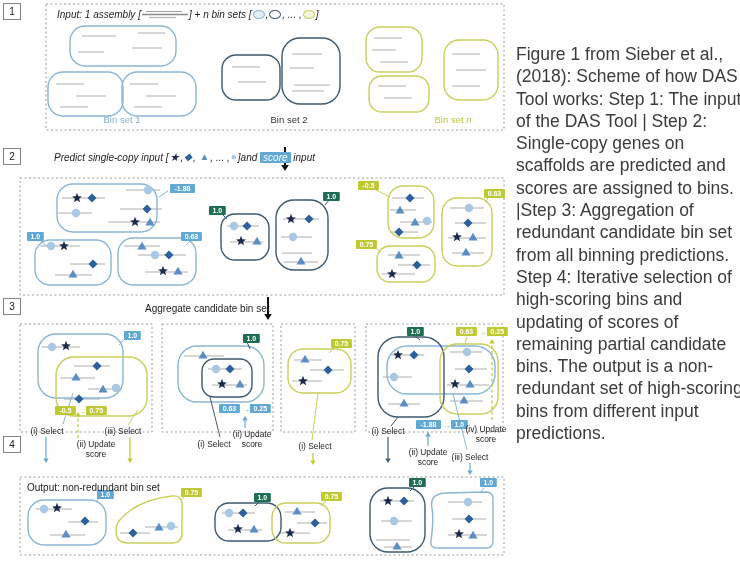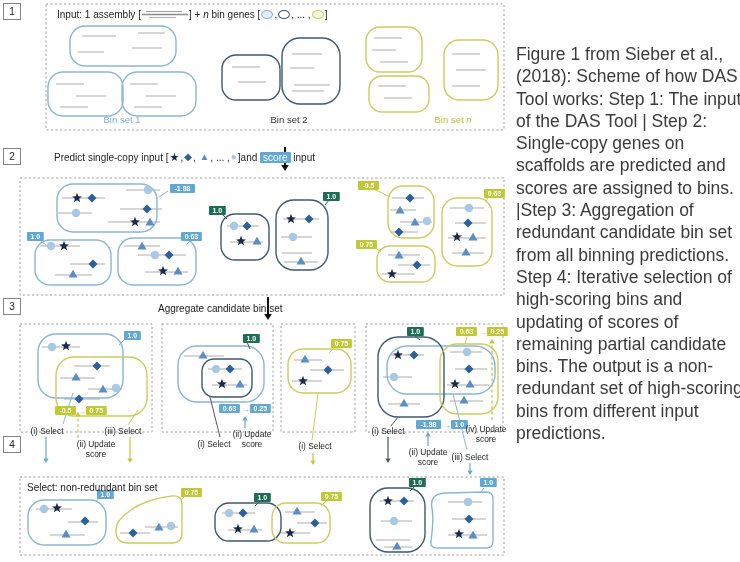--- a/index.html
+++ b/index.html
@@ -3,21 +3,21 @@
 <meta charset="utf-8">
 <style>
   html,body{margin:0;padding:0;background:#fff;}
   .page{position:relative;width:740px;height:562px;background:#fff;overflow:hidden;
         font-family:"Liberation Sans",sans-serif;}
   #fig{position:absolute;left:0;top:0;}
   #fig text{font-family:"Liberation Sans",sans-serif;}
   .numbox{position:absolute;width:16px;height:15px;border:1px solid #848484;background:#fff;
           font-size:10px;color:#222;text-align:center;line-height:15px;}
   .hdr{position:absolute;display:flex;align-items:center;font-size:10px;color:#1d1d1d;height:14px;}
-  .hdr span,.hdr i{white-space:pre;}
+  .hdr span,.hdr i{white-space:pre;font-style:italic;}
   .hdr i{font-style:italic;}
   .asm{display:inline-flex;align-items:center;margin:0 1px;}
   .dot{display:inline-block;width:10px;height:7px;border-radius:50%;margin:0 1px;}
   .dlb{border:1.3px solid #8ab6d6;background:#e3eef7;}
   .dnv{border:1.3px solid #3d5970;background:#fff;}
   .dyl{border:1.3px solid #c9cf5b;background:#f4f6dd;}
   .g{line-height:1;margin:0 1px;font-size:10px;}
   .g-star{color:#1b2a4a;font-size:11px;}
   .g-dia{color:#2c5f9e;}
   .g-tri{color:#5b8ec4;}
@@ -368,21 +368,21 @@
 
   <div class="hdr" style="left:57px;top:7px">
       <span>Input: 1 assembly [</span>
       <span class="asm"><svg width="46" height="11">
           <line x1="4" y1="2.5" x2="40" y2="2.5" stroke="#a0a0a0" stroke-width="1.2"></line>
           <line x1="0" y1="5.5" x2="46" y2="5.5" stroke="#8b8b8b" stroke-width="1.6"></line>
           <line x1="7" y1="8.5" x2="34" y2="8.5" stroke="#b5b5b5" stroke-width="1.2"></line>
         </svg></span>
       <span>] + </span>
       <i>n</i>
-      <span> bin genes [</span>
+      <span> bin sets [</span>
       <span class="dot dlb"></span>
       <span>,</span>
       <span class="dot dnv"></span>
       <span>, ... ,</span>
       <span class="dot dyl"></span>
       <span>]</span>
     </div>
 
   <div class="hdr" style="left:54px;top:150px">
       <span>Predict single-copy input [</span>
@@ -391,21 +391,21 @@
       <span class="g g-dia">◆</span>
       <span>, </span>
       <span class="g g-tri">▲</span>
       <span>, ... ,</span>
       <span class="g g-cir">●</span>
       <span>]and </span>
       <span class="scorechip">score</span>
       <span> input</span>
     </div>
 
-  <div class="hdr" style="left:158px;top:301px">Aggregate candidate bin set</div>
-  <div class="hdr" style="left:27px;top:480px">Select: non-redundant bin set</div>
+  <div class="hdr" style="left:145px;top:301px">Aggregate candidate bin set</div>
+  <div class="hdr" style="left:27px;top:480px">Output: non-redundant bin set</div>
 
   <div class="binlabel lbl-lb" style="left:122px;top:114px">Bin set 1</div>
   <div class="binlabel lbl-nv" style="left:289px;top:114px">Bin set 2</div>
   <div class="binlabel lbl-yl" style="left:437px;top:114px"><span>Bin set </span><i>n</i></div>
 
   <div class="caption">Figure 1 from Sieber et al., (2018): Scheme of how DAS Tool works: Step 1: The input of the DAS Tool | Step 2: Single-copy genes on scaffolds are predicted and scores are assigned to bins. |Step 3: Aggregation of redundant candidate bin set from all binning predictions. Step 4: Iterative selection of high-scoring bins and updating of scores of remaining partial candidate bins. The output is a non-redundant set of high-scoring bins from different input predictions.</div>
 </div>
 
 </body></html>

